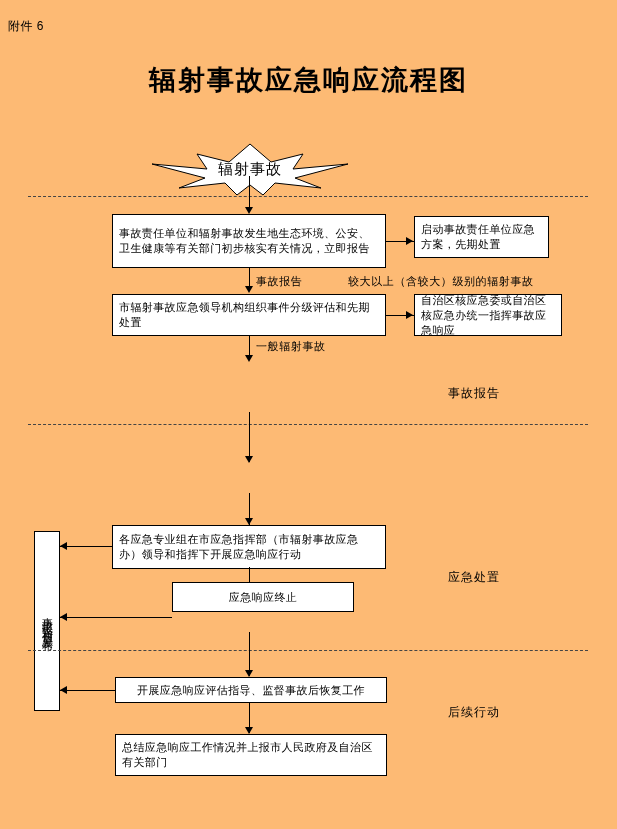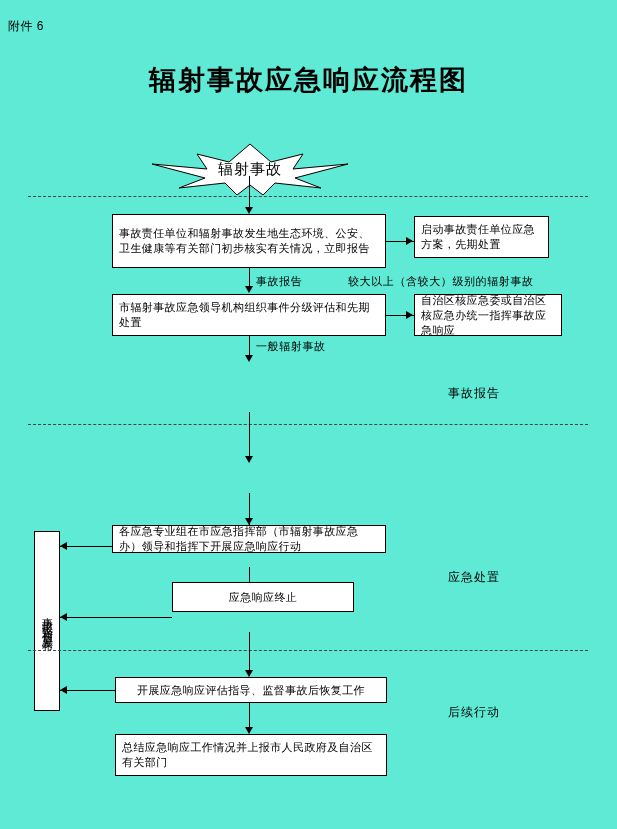--- a/index.html
+++ b/index.html
@@ -8,21 +8,21 @@
     background: #ffffff;
   }
   body {
     font-family: "Liberation Serif", "DejaVu Serif", serif;
     color: #000000;
   }
   #page {
     position: relative;
     width: 617px;
     height: 829px;
-    background: #5eead4;
+    background: #fdba74;
     overflow: hidden;
   }
   .attachment-label {
     position: absolute;
     left: 8px;
     top: 18px;
     font-size: 12px;
     font-family: "Liberation Sans", "DejaVu Sans", sans-serif;
     color: #000;
     letter-spacing: 0.5px;
@@ -231,21 +231,21 @@
 
   <div class="divider" style="left:28px; top:424px; width:560px;"></div>
 
   <div class="vline" style="left:249px; top:424px; height:38px;"></div>
   <div class="arrow-down" style="left:245px; top:456px;"></div>
 
 
   <div class="vline" style="left:249px; top:493px; height:32px;"></div>
   <div class="arrow-down" style="left:245px; top:518px;"></div>
 
-  <div class="box pad" style="left:112px; top:525px; width:274px; height:28px;align-items:center;">
+  <div class="box pad" style="left:112px; top:525px; width:274px; height:44px;align-items:center;">
     <span class="box-text">各应急专业组在市应急指挥部（市辐射事故应急办）领导和指挥下开展应急响应行动</span>
   </div>
 
   <div class="vbox" style="left:34px; top:531px; width:26px; height:180px;">
     <span class="vbox-text">事故报告和信息发布</span>
   </div>
 
   <div class="hline" style="left:60px; top:546px; width:52px;"></div>
   <div class="arrow-left" style="left:60px; top:542px;"></div>
 

